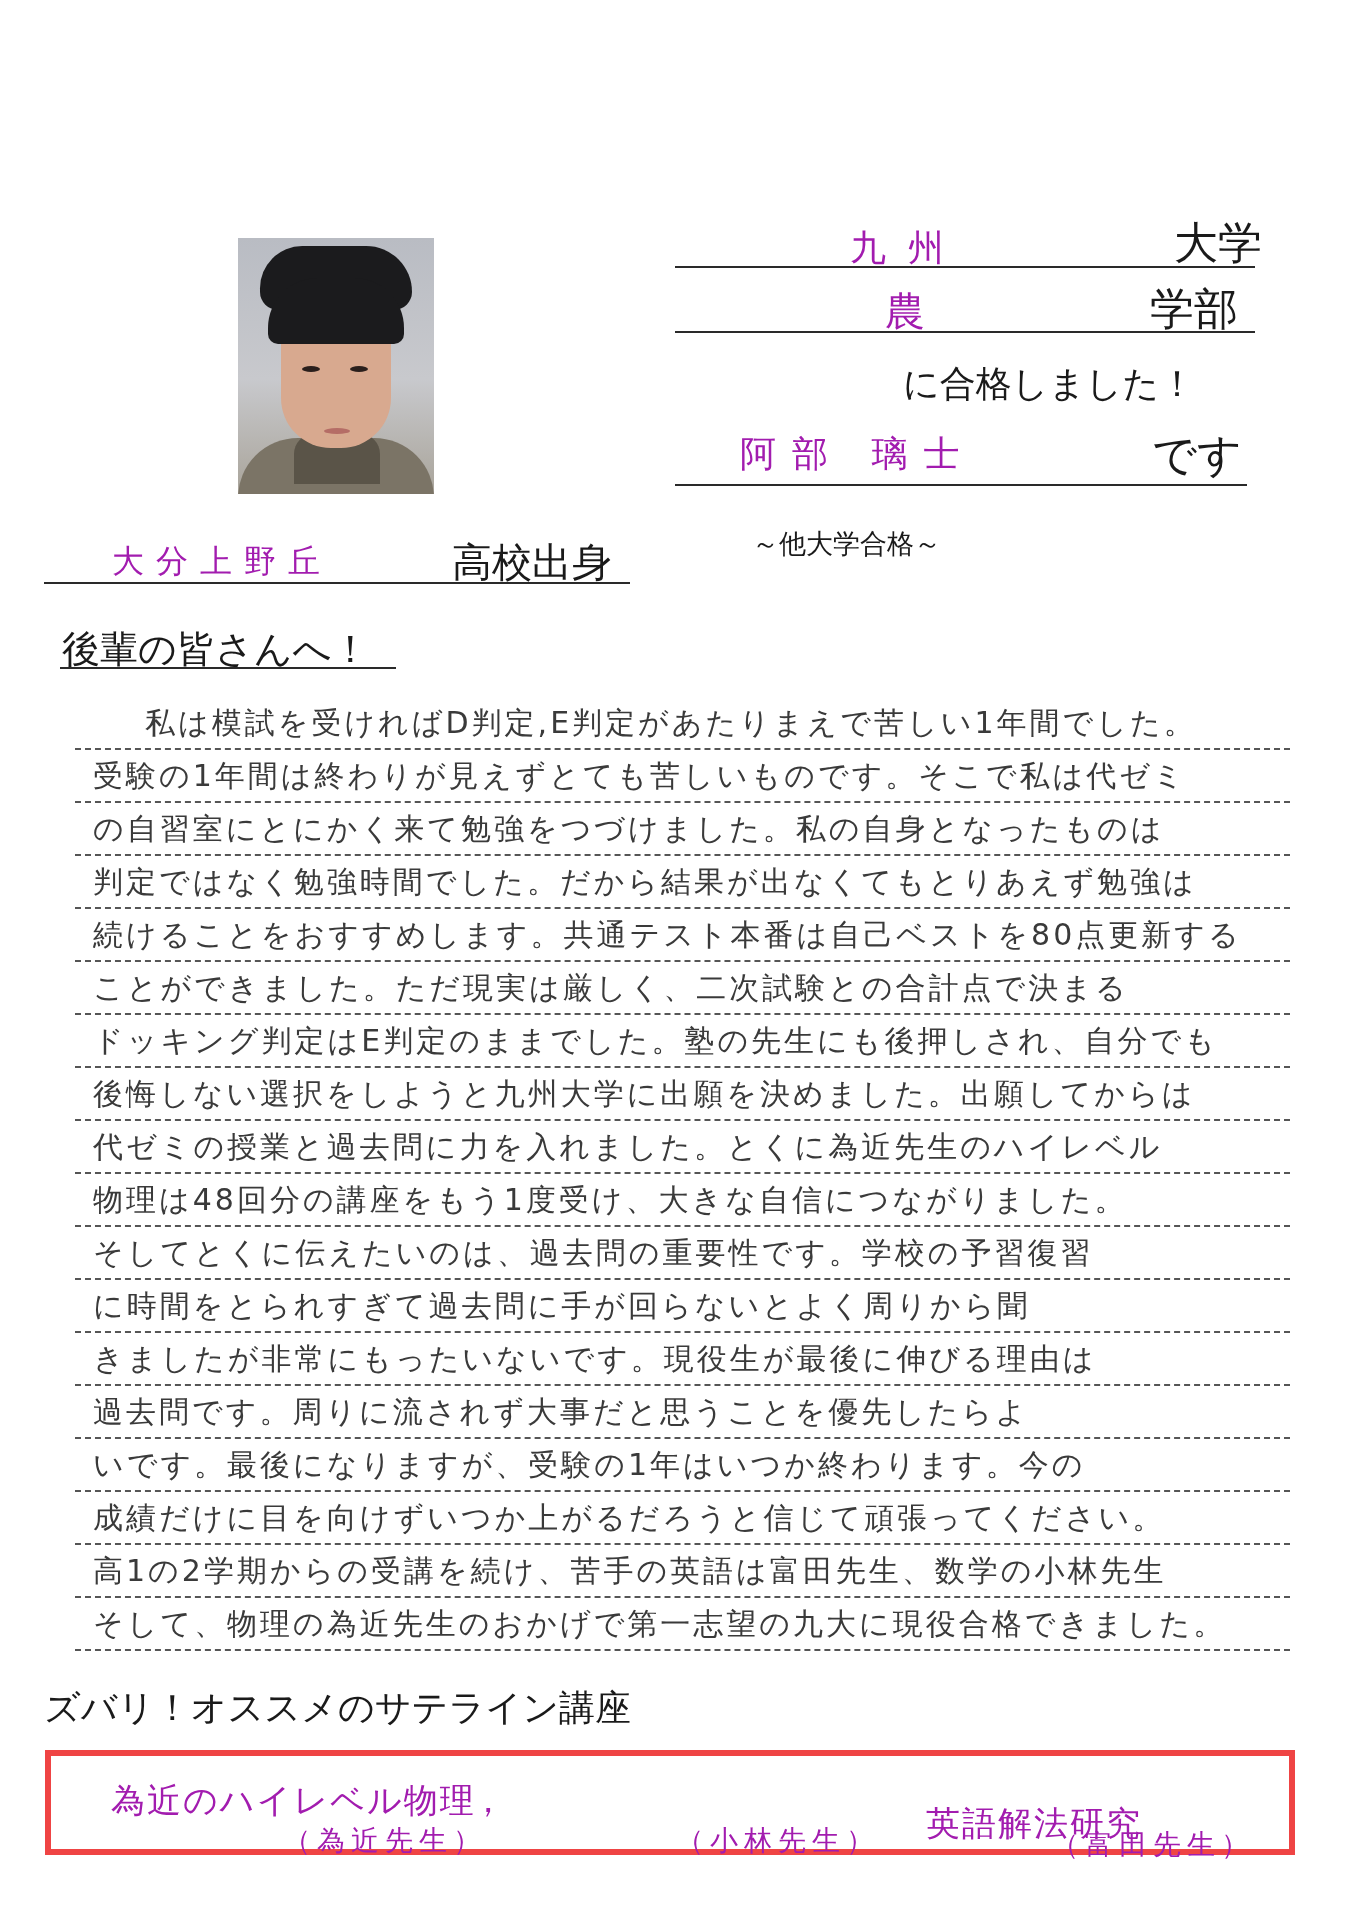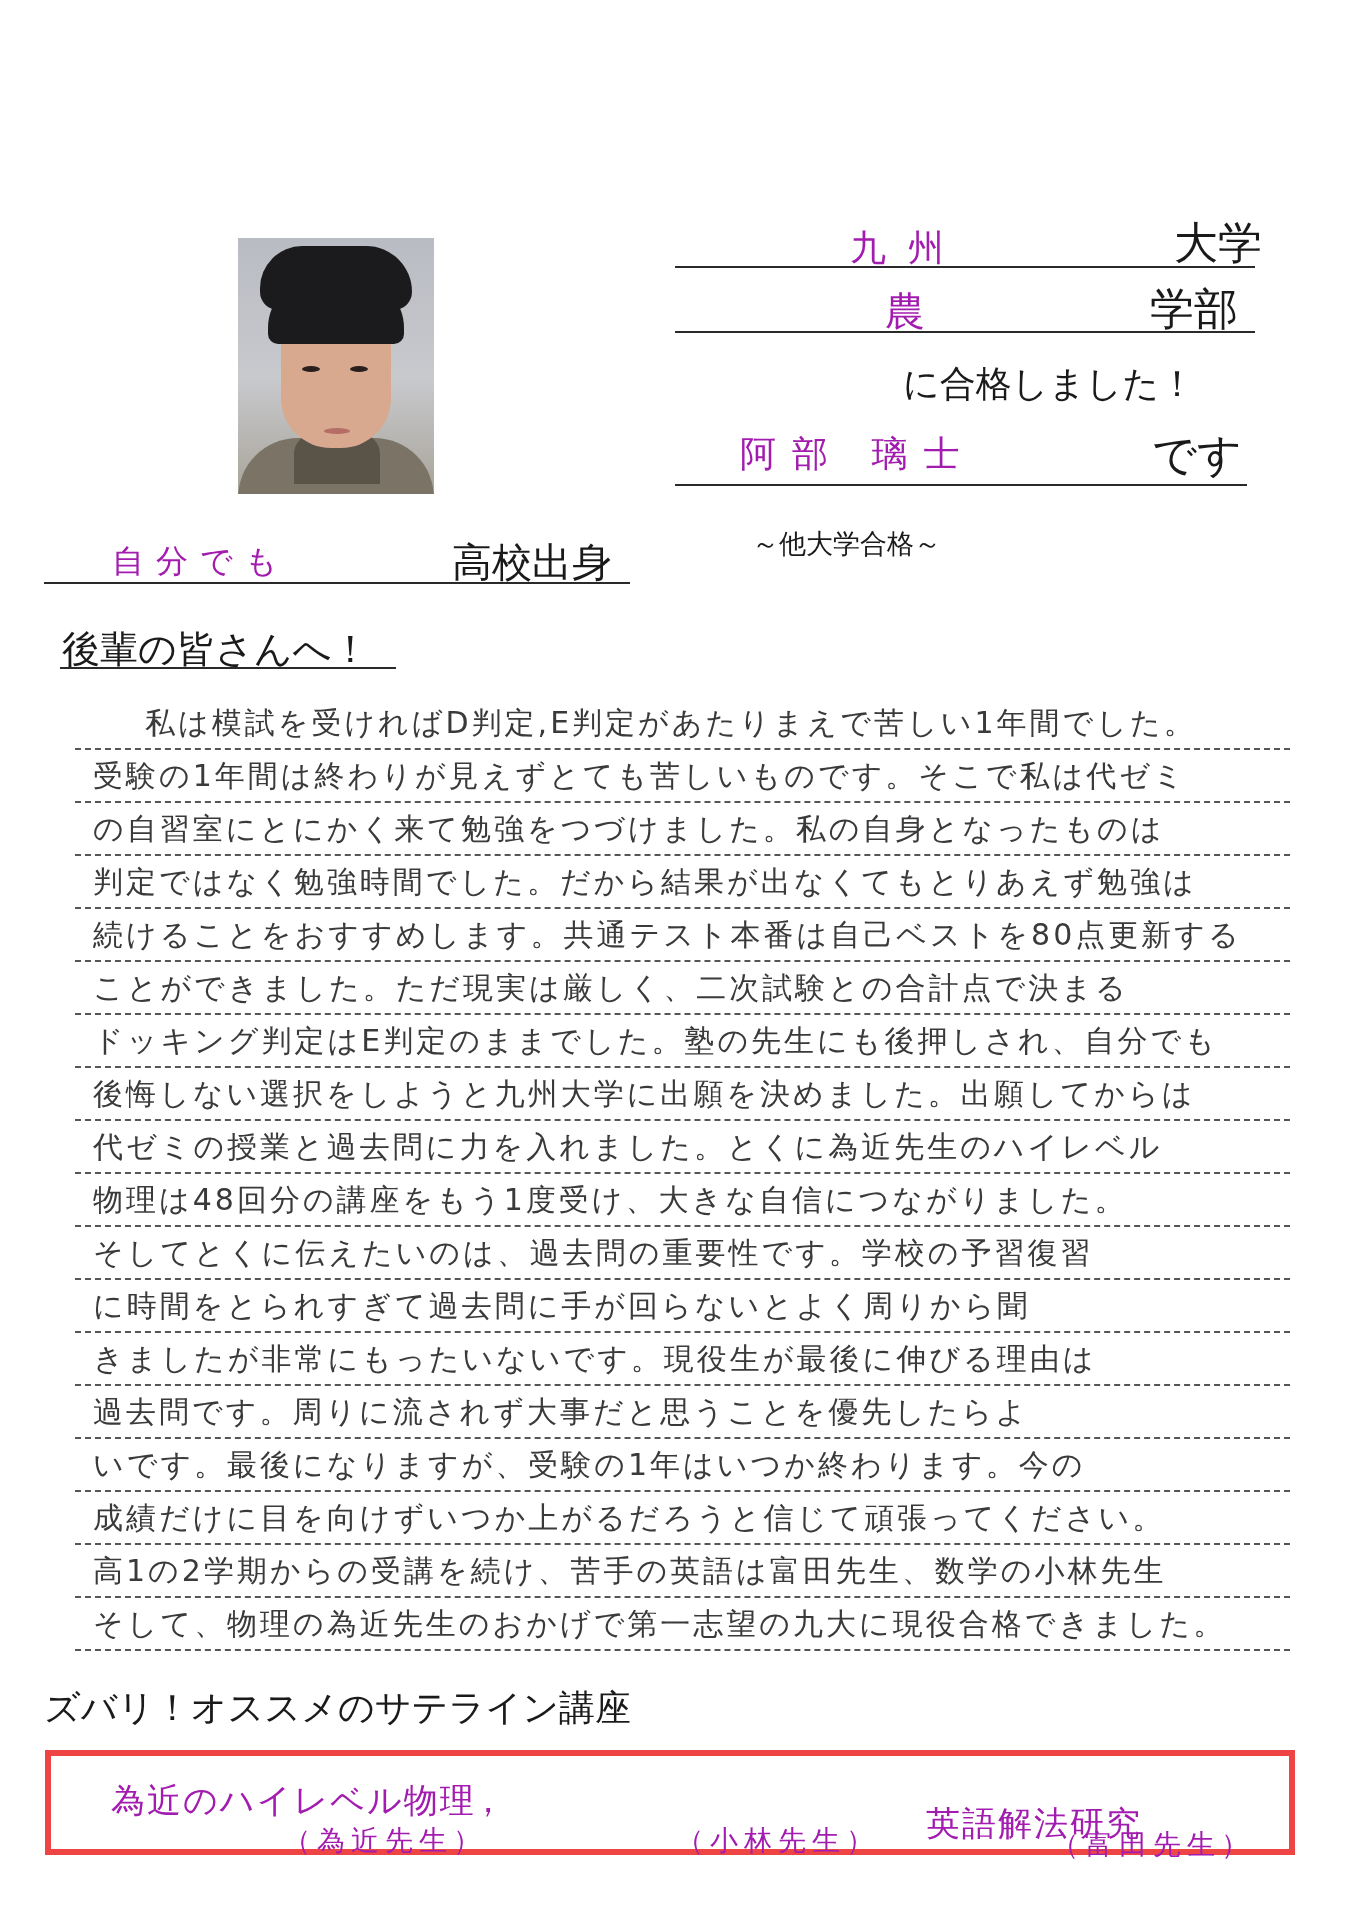--- a/index.html
+++ b/index.html
@@ -60,21 +60,21 @@
   <div class="collar"></div>
   <div class="face"></div>
   <div class="hair" style="height:64px;"></div>
   <div class="bangs"></div>
   <div class="eye" style="left:64px;"></div>
   <div class="eye" style="left:112px;"></div>
   <div class="mouth"></div>
 </div>
 
 <div>
-  <span class="abs hand" style="left:112px; top:540px; font-size:32px; letter-spacing:12px;">自分でも</span>
+  <span class="abs hand" style="left:112px; top:540px; font-size:32px; letter-spacing:12px;">大分上野丘</span>
   <span class="abs print" style="left:452px; top:535px; font-size:40px;">高校出身</span>
   <div class="solid-line" style="left:44px; top:582px; width:586px;"></div>
 </div>
 
 <span class="abs print" style="left:62px; top:624px; font-size:38px;">後輩の皆さんへ！</span>
 <div class="solid-line" style="left:60px; top:667px; width:336px;"></div>
 
 <div>
   <div class="body-line" style="top:697px;">
       <span style="left:70px;">私は模試を受ければD判定,E判定があたりまえで苦しい1年間でした。</span>

